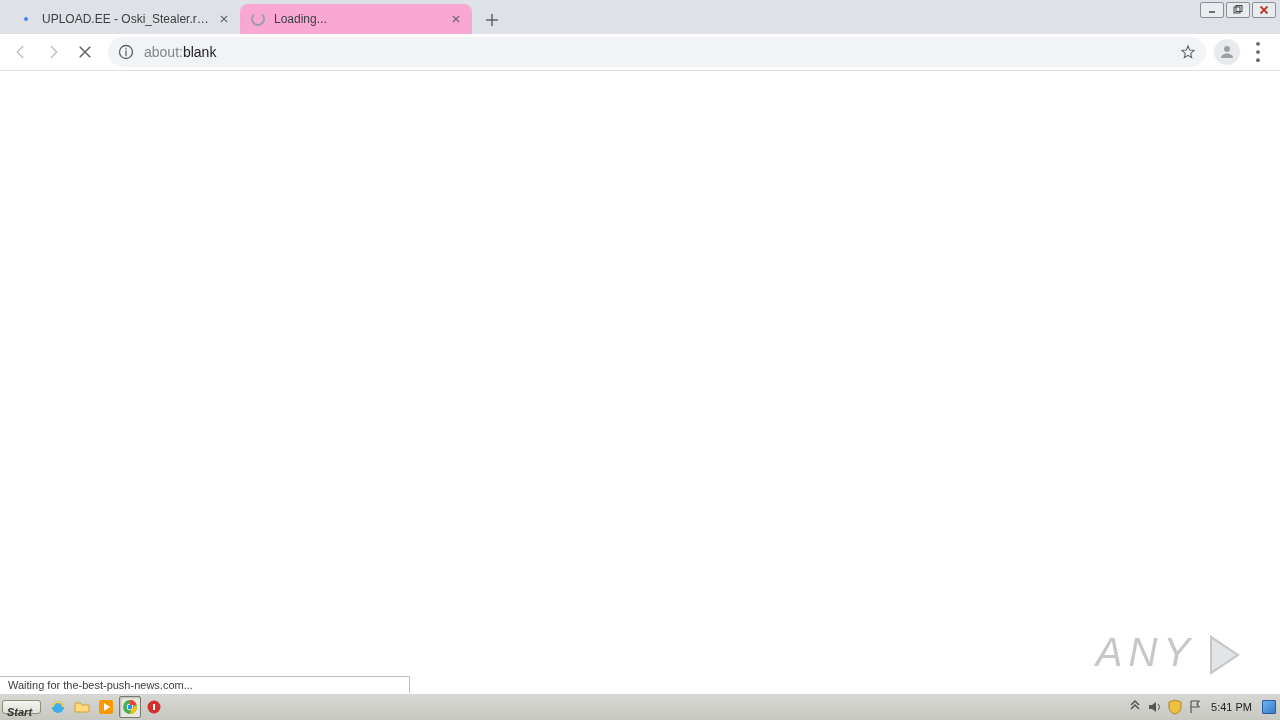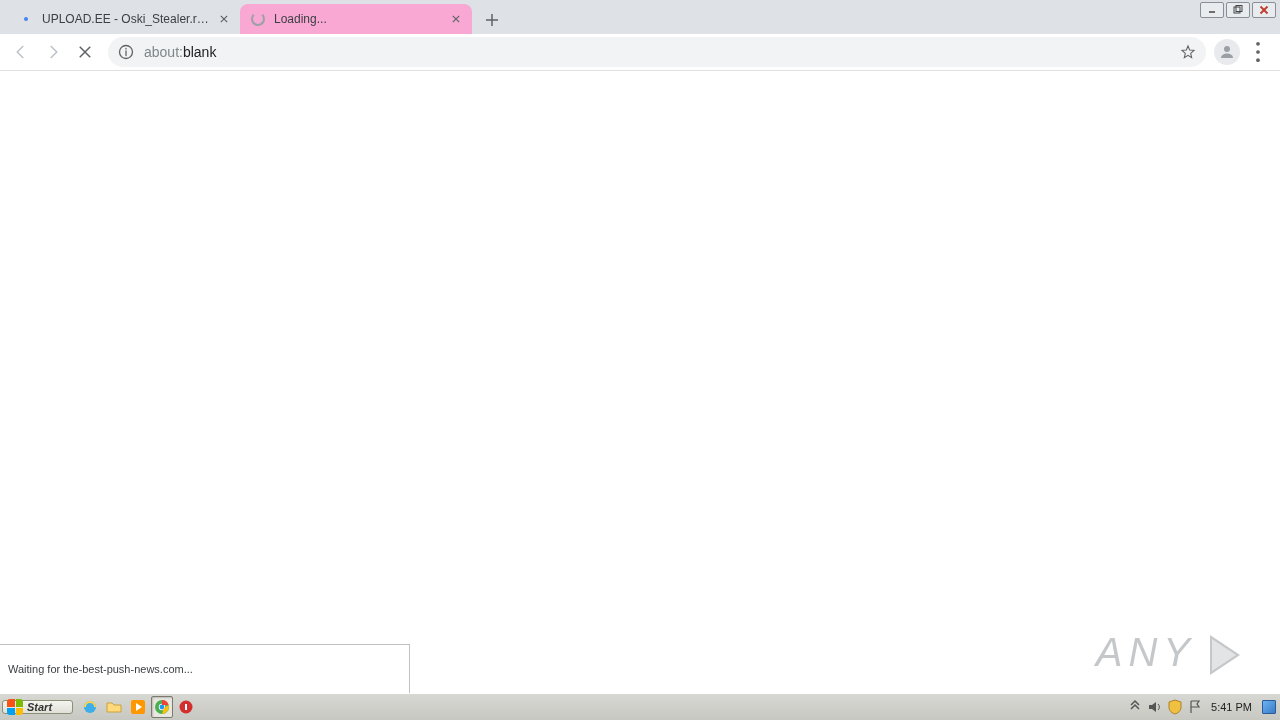--- a/index.html
+++ b/index.html
@@ -38,29 +38,29 @@
   .omnibox .url-text .dim { color: #80868b; }
   .omnibox .star { width: 16px; height: 16px; color: #5f6368; margin-left: 8px; }
 
   .toolbar-right { display: flex; align-items: center; gap: 4px; padding-right: 2px; }
   .avatar { width: 26px; height: 26px; border-radius: 50%; background: #e8eaed; display: flex; align-items: center; justify-content: center; color: #9aa0a6; }
   .avatar svg { width: 18px; height: 18px; }
   .menu-btn { width: 28px; height: 28px; display: flex; align-items: center; justify-content: center; color: #5f6368; }
 
   .content { flex: 1; background: #fff; position: relative; }
   
-  .status-bar { position: absolute; bottom: 0; left: 0; background: #fff; border: 1px solid #c0c0c0; border-left: none; border-bottom: none; padding: 18px 8px; font-size: 11px; color: #3c4043; min-width: 410px; }
+  .status-bar { position: absolute; bottom: 0; left: 0; background: #fff; border: 1px solid #c0c0c0; border-left: none; border-bottom: none; padding: 2px 8px; font-size: 11px; color: #3c4043; min-width: 410px; }
 
   .watermark { position: absolute; right: 36px; bottom: 18px; display: flex; align-items: flex-end; gap: 10px; color: rgba(140,145,150,0.5); font-size: 40px; font-weight: 300; letter-spacing: 6px; pointer-events: none; font-style: italic; }
   .watermark .tri { width: 0; height: 0; border-left: 30px solid rgba(140,145,150,0.5); border-top: 20px solid transparent; border-bottom: 20px solid transparent; margin: 0 4px; position: relative; }
   .watermark .tri::after { content: ""; position: absolute; left: -28px; top: -16px; width: 0; height: 0; border-left: 24px solid #fff; border-top: 16px solid transparent; border-bottom: 16px solid transparent; opacity: 0.5;}
   
   
   .taskbar { height: 27px; background: linear-gradient(#d7d7d3, #c8c8c2); border-top: 1px solid #fff; display: flex; align-items: center; position: relative; font-size: 11px; }
-  .start-btn { height: 14px; margin: 0 2px; padding: 0 20px 0 4px; border: 1px solid #8a8f78; border-radius: 3px; background: linear-gradient(#f5f5f0, #e0e0d8); display: flex; align-items: center; gap: 4px; font-weight: bold; color: #333; font-style: italic; }
+  .start-btn { height: 14px; margin: 0 2px; padding: 0 8px 0 4px; border: 1px solid #8a8f78; border-radius: 3px; background: linear-gradient(#f5f5f0, #e0e0d8); display: flex; align-items: center; gap: 4px; font-weight: bold; color: #333; font-style: italic; flex-direction: column; }
   .start-logo { width: 16px; height: 16px; display: grid; grid-template-columns: 1fr 1fr; grid-template-rows: 1fr 1fr; gap: 1px; }
   .start-logo span:nth-child(1){background:#f65314;border-top-left-radius:3px;}
   .start-logo span:nth-child(2){background:#7cbb00;border-top-right-radius:3px;}
   .start-logo span:nth-child(3){background:#00a1f1;border-bottom-left-radius:3px;}
   .start-logo span:nth-child(4){background:#ffbb00;border-bottom-right-radius:3px;}
   
   .tb-icons { display: flex; align-items: center; gap: 2px; margin-left: 4px; }
   .tb-ic { width: 22px; height: 22px; display: flex; align-items: center; justify-content: center; border-radius: 2px; }
   .tb-ic.active { border: 1px solid #7a7a70; background: #e8e8e0; box-shadow: inset 1px 1px 2px rgba(0,0,0,0.2); }
   

